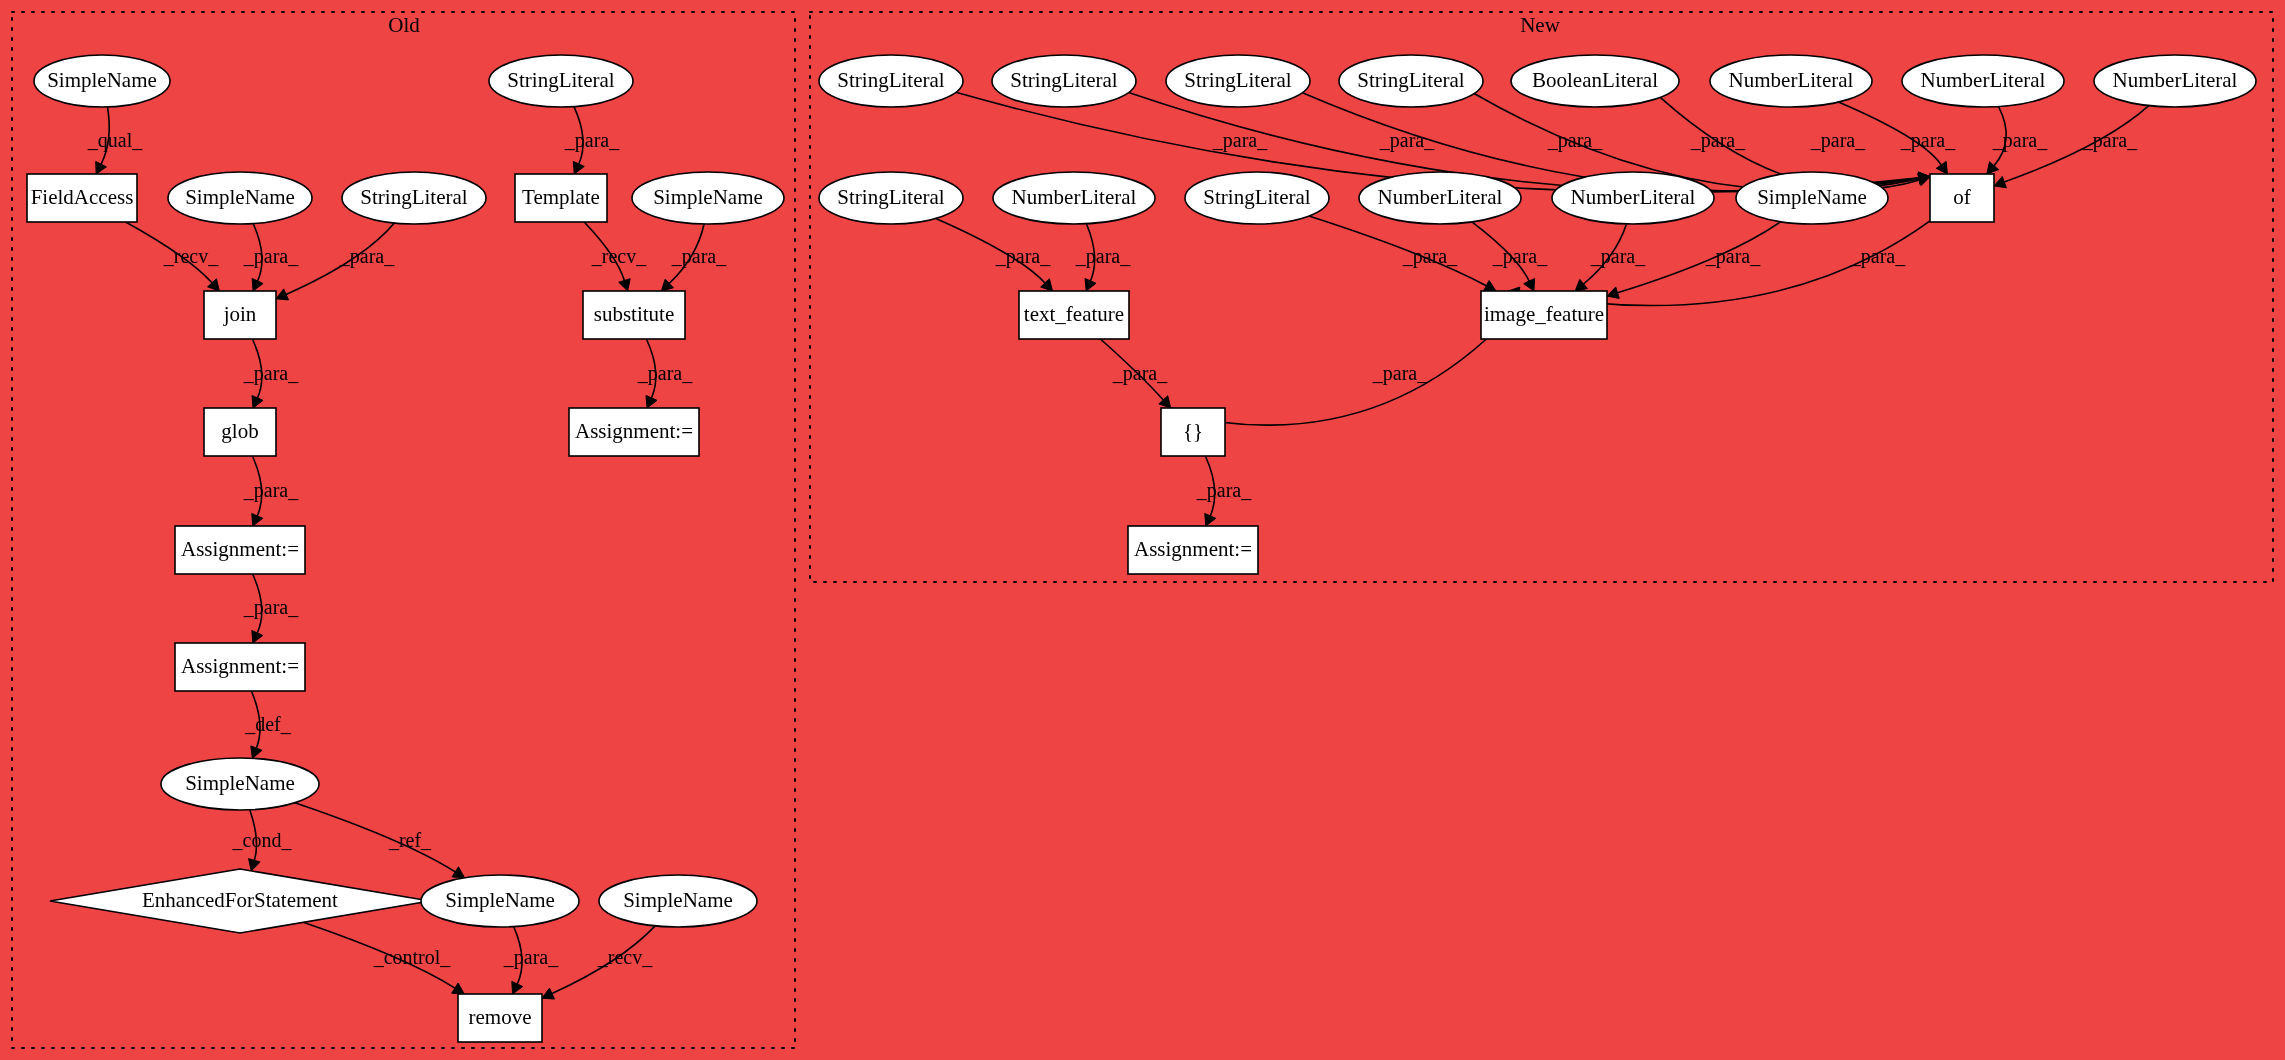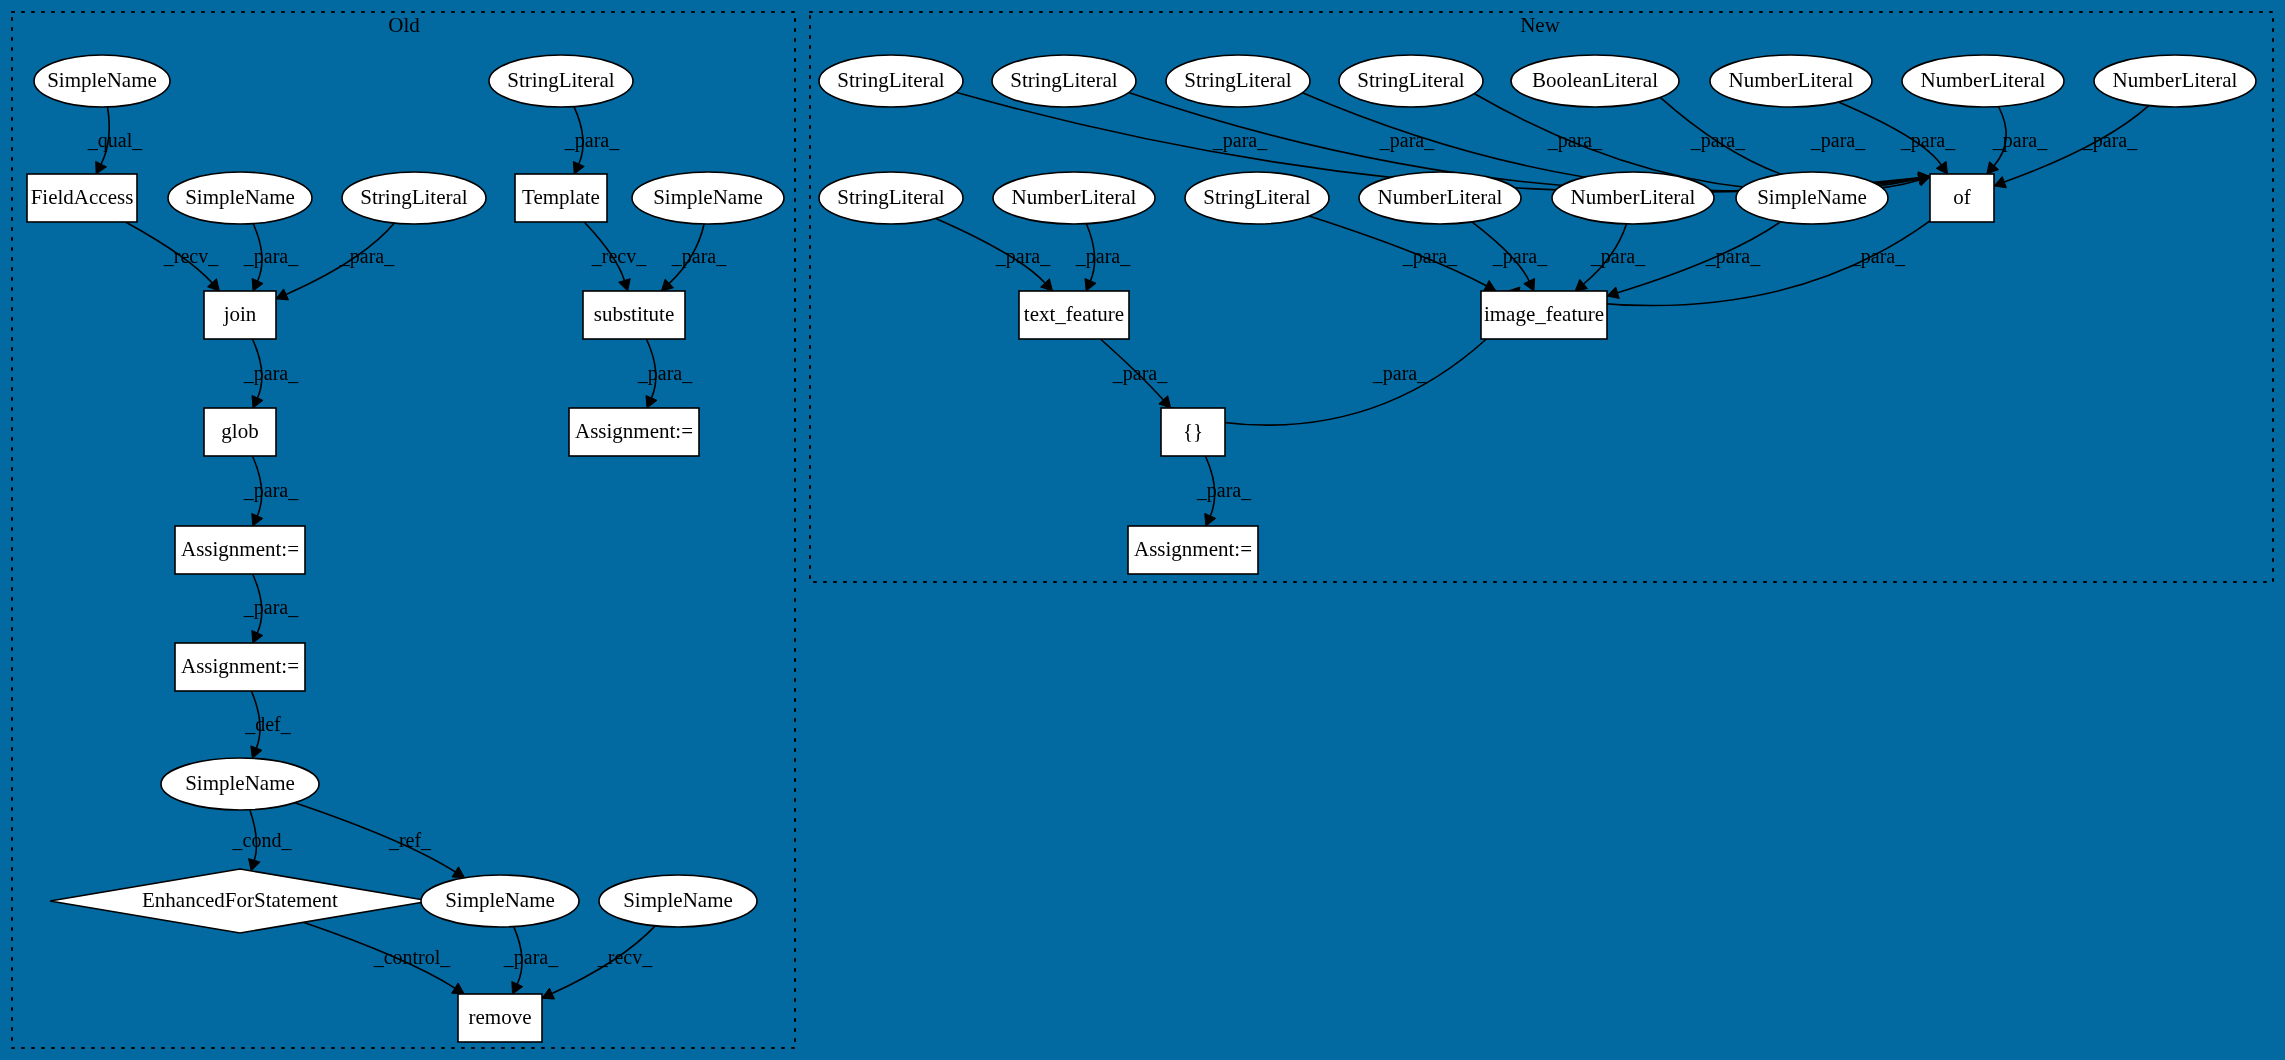--- a/index.html
+++ b/index.html
@@ -8,21 +8,21 @@
     padding: 0;
     background: #ffffff;
   }
   body {
     font-family: "Liberation Serif", "DejaVu Serif", serif;
   }
   #canvas {
     position: relative;
     width: 2285px;
     height: 1060px;
-    background: #0369a1;
+    background: #ef4444;
     overflow: hidden;
   }
   svg#graph {
     position: absolute;
     top: 0; left: 0;
     width: 2285px;
     height: 1060px;
   }
   .cluster-box {
     fill: none;

